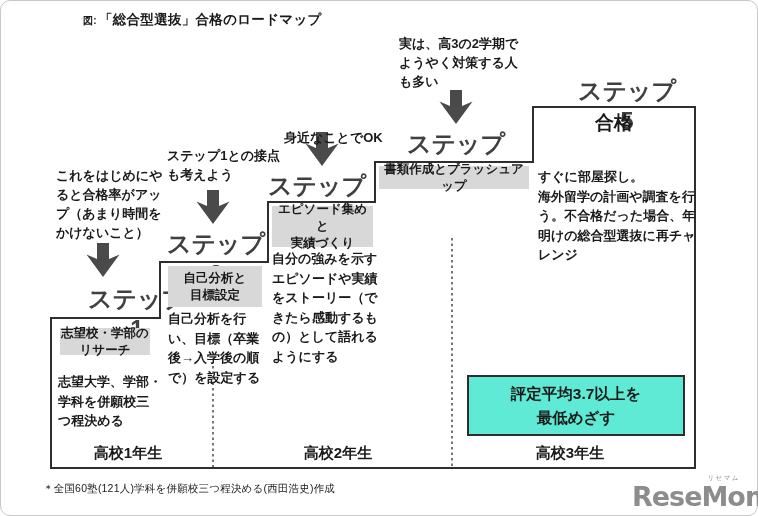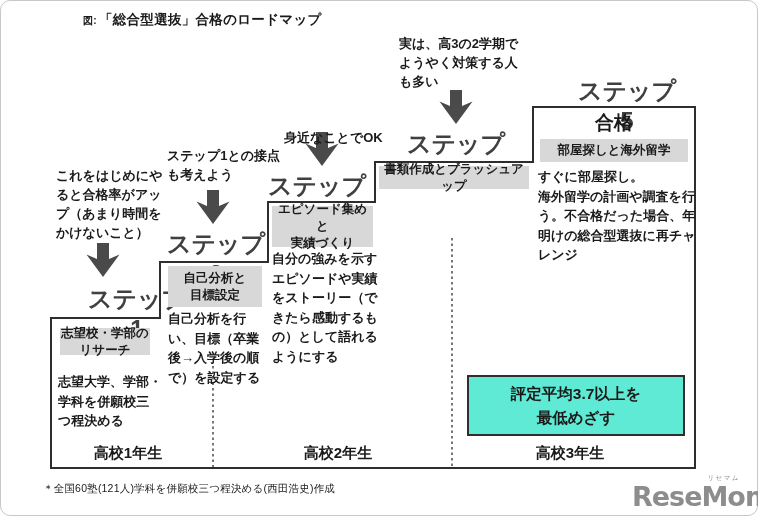--- a/index.html
+++ b/index.html
@@ -63,21 +63,20 @@
   <div class="abs txt chip" style="left:272px;top:206px;width:101px;height:41px;">エピソード集めと
 実績づくり</div>
   <div class="abs txt body-text" style="left:272px;top:249px;width:110px;">自分の強みを示すエピソードや実績をストーリー（できたら感動するもの）として語れるようにする</div>
 
   <div class="abs txt ann" style="left:399px;top:35px;width:124px;">実は、高3の2学期でようやく対策する人も多い</div>
   <div class="abs txt step-label" style="left:406px;top:128px;width:100px;">ステップ4</div>
   <div class="abs txt chip" style="left:379px;top:166px;width:150px;height:23px;">書類作成とブラッシュアップ</div>
 
   <div class="abs txt step-label" style="left:577px;top:75px;width:100px;">ステップ5</div>
   <div class="abs txt goal" style="left:533px;top:110px;width:162px;">合格</div>
-  <div class="abs txt chip" style="left:540px;top:139px;width:148px;height:23px;">部屋探しと海外留学</div>
   <div class="abs txt body-text" style="left:538px;top:167px;width:158px;">すぐに部屋探し。
 海外留学の計画や調査を行う。不合格だった場合、年明けの総合型選抜に再チャレンジ</div>
 
   <div class="abs txt merit" style="left:467px;top:375px;width:214px;height:57px;">評定平均3.7以上を
 最低めざす</div>
 
   <div class="abs txt year" style="left:83px;top:444px;width:90px;">高校1年生</div>
   <div class="abs txt year" style="left:293px;top:444px;width:90px;">高校2年生</div>
   <div class="abs txt year" style="left:525px;top:444px;width:90px;">高校3年生</div>
 

